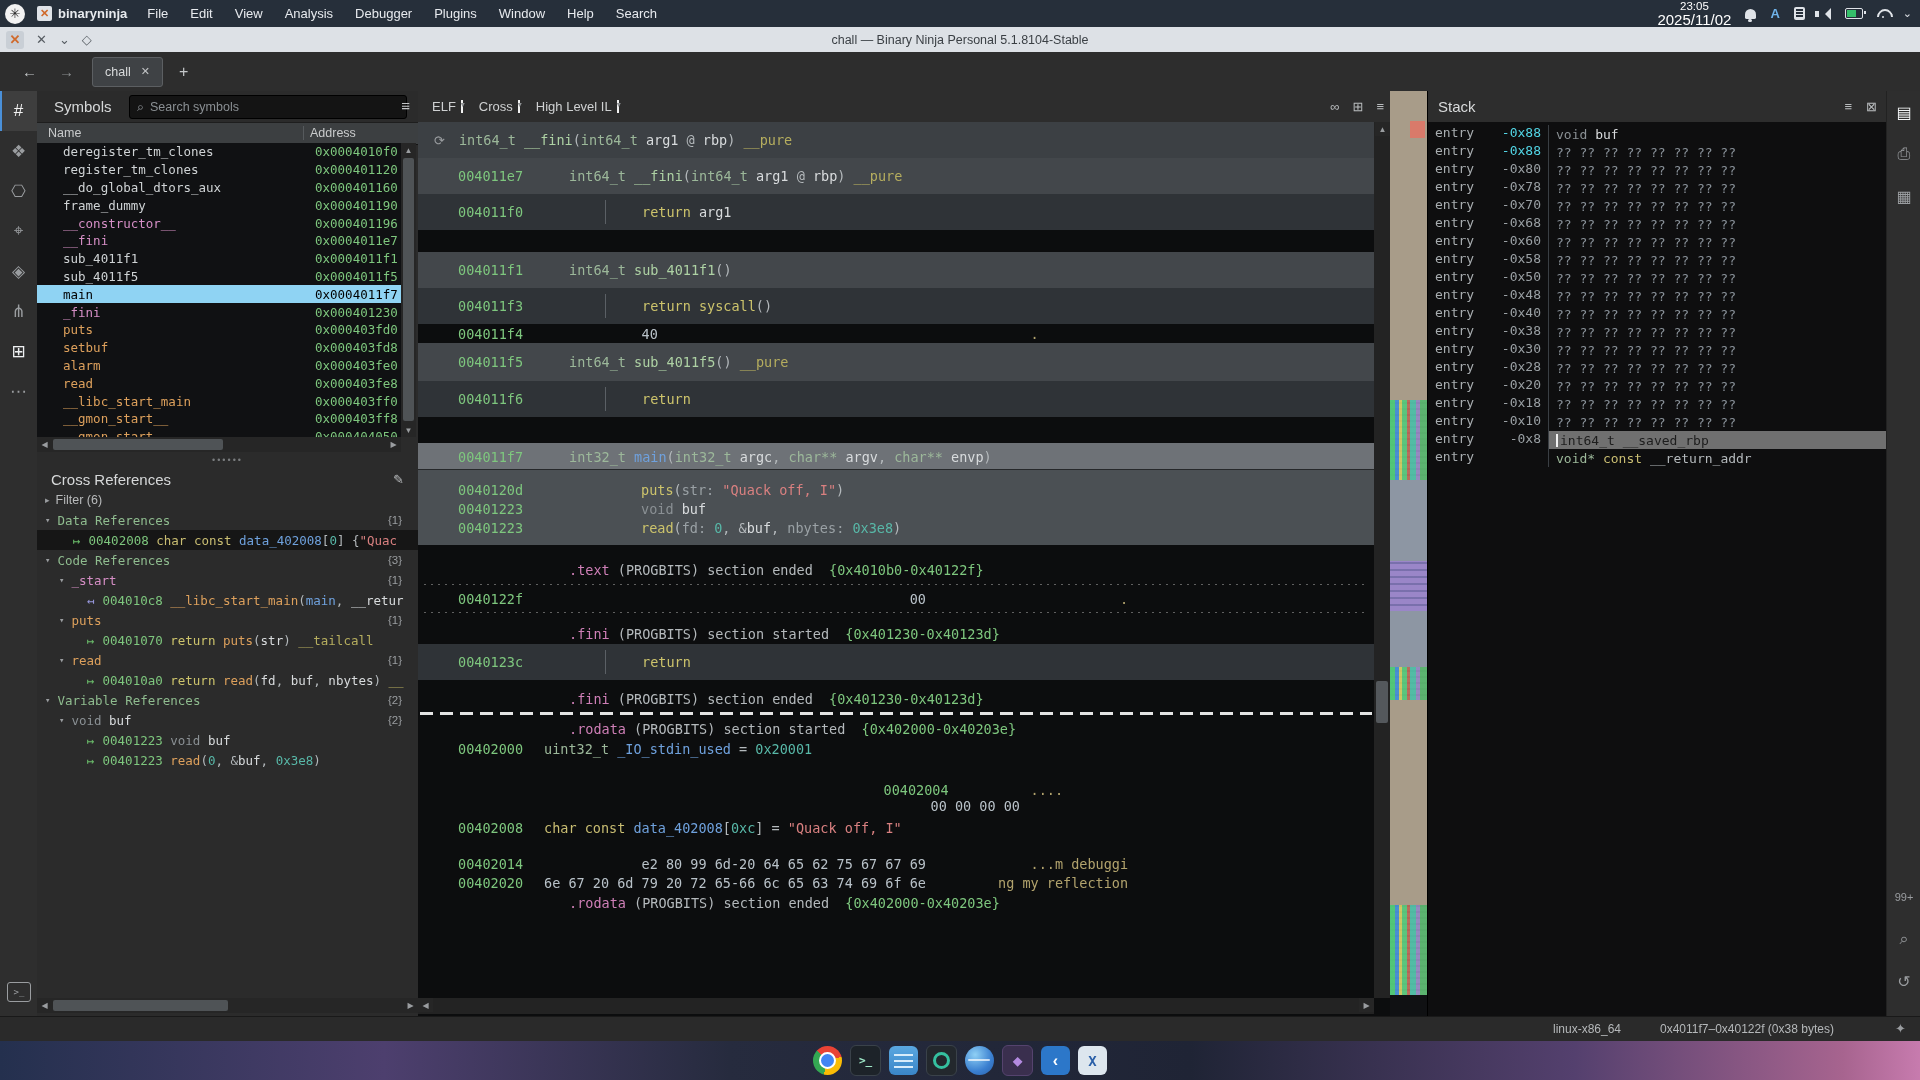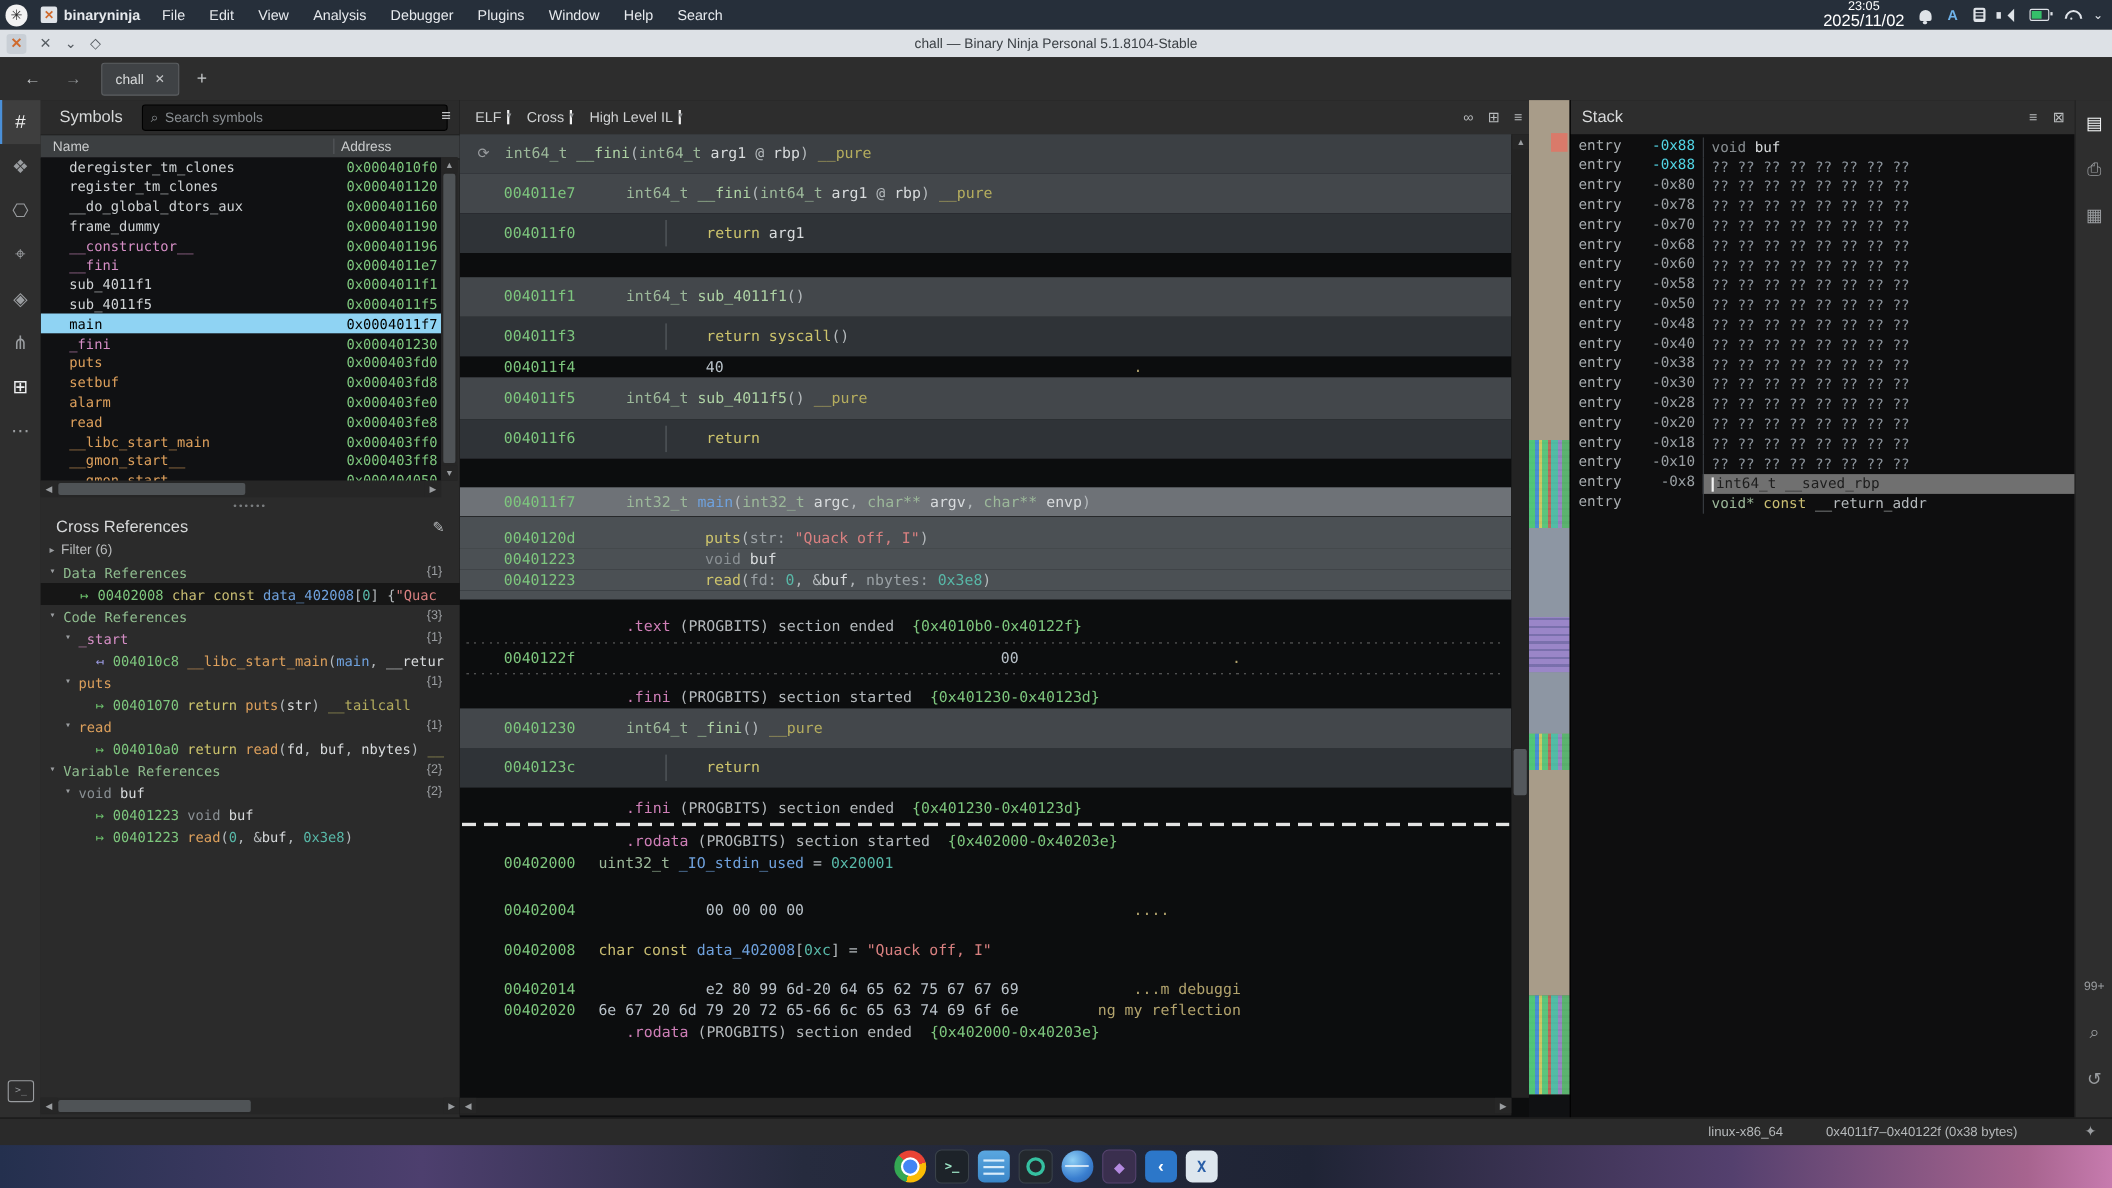--- a/index.html
+++ b/index.html
@@ -418,29 +418,28 @@
         <div class="ln ln-mainbody" style="height: 19px;"><span class="addr">00401223</span><span class="code-main"><span class="tk-dim">void </span><span class="tk-v">buf</span></span></div>
         <div class="ln ln-mainbody" style="height: 19px;"><span class="addr">00401223</span><span class="code-main"><span class="tk-kw">read</span><span class="tk-pn">(</span><span class="tk-pr">fd: </span><span class="tk-nu">0</span><span class="tk-pn">, &amp;</span><span class="tk-v">buf</span><span class="tk-pn">, </span><span class="tk-pr">nbytes: </span><span class="tk-nu">0x3e8</span><span class="tk-pn">)</span></span></div>
         <div class="ln ln-padB" style="height: 8px;"></div>
         <div class="ln " style="height: 14px;"></div>
         <div class="ln ln-sect" style="height: 21px;"><span><span class="tk-sec">.text</span><span class="tk-pn"> (PROGBITS) section ended  </span><span class="tk-ad">{0x4010b0-0x40122f}</span></span></div>
         <div class="ln ln-dots" style="height: 9px;"></div>
         <div class="ln " style="height: 19px;"><span class="addr">0040122f</span><span class="hexs">                                             00</span><span class="asciis">               .</span></div>
         <div class="ln ln-dots" style="height: 9px;"></div>
         <div class="ln " style="height: 6px;"></div>
         <div class="ln ln-sect" style="height: 21px;"><span><span class="tk-sec">.fini</span><span class="tk-pn"> (PROGBITS) section started  </span><span class="tk-ad">{0x401230-0x40123d}</span></span></div>
-        <div class="ln ln-sig" style="height: 36px;"><span class="addr">00401230</span><span class="code-sig"><span class="tk-ty">int64_t </span><span class="tk-fn">_fini</span><span class="tk-pn">() </span><span class="tk-pu">__pure</span></span></div>
         <div class="ln ln-body" style="height: 36px;"><span class="addr">0040123c</span><span class="bar"></span><span class="code-body"><span class="tk-kw">return</span></span></div>
         <div class="ln " style="height: 8px;"></div>
         <div class="ln ln-sect" style="height: 21px;"><span><span class="tk-sec">.fini</span><span class="tk-pn"> (PROGBITS) section ended  </span><span class="tk-ad">{0x401230-0x40123d}</span></span></div>
         <div class="ln ln-dash" style="height: 9px;"></div>
         <div class="ln ln-sect" style="height: 21px;"><span><span class="tk-sec">.rodata</span><span class="tk-pn"> (PROGBITS) section started  </span><span class="tk-ad">{0x402000-0x40203e}</span></span></div>
         <div class="ln " style="height: 19px;"><span class="addr">00402000</span><span class="code-dt"><span class="tk-ty">uint32_t </span><span class="tk-db">_IO_stdin_used</span><span class="tk-pn"> = </span><span class="tk-nu">0x20001</span></span></div>
         <div class="ln " style="height: 24px;"></div>
-        <div class="ln " style="height: 19px;"><span class="addr">00402004</span><span class="hexs">            00 00 00 00</span><span class="asciis">    ....</span></div>
+        <div class="ln " style="height: 19px; flex-direction: column;"><span class="addr">00402004</span><span class="hexs">            00 00 00 00</span><span class="asciis">    ....</span></div>
         <div class="ln " style="height: 17px;"></div>
         <div class="ln " style="height: 19px;"><span class="addr">00402008</span><span class="code-dt"><span class="tk-tyy">char const </span><span class="tk-db">data_402008</span><span class="tk-pn">[</span><span class="tk-nu">0xc</span><span class="tk-pn">] = </span><span class="tk-st">"Quack off, I"</span></span></div>
         <div class="ln " style="height: 17px;"></div>
         <div class="ln " style="height: 19px;"><span class="addr">00402014</span><span class="hexs">            e2 80 99 6d-20 64 65 62 75 67 67 69</span><span class="asciis">    ...m debuggi</span></div>
         <div class="ln " style="height: 19px;"><span class="addr">00402020</span><span class="hexs">6e 67 20 6d 79 20 72 65-66 6c 65 63 74 69 6f 6e</span><span class="asciis">ng my reflection</span></div>
         <div class="ln ln-sect" style="height: 21px;"><span><span class="tk-sec">.rodata</span><span class="tk-pn"> (PROGBITS) section ended  </span><span class="tk-ad">{0x402000-0x40203e}</span></span></div>
       </div>
     <div class="mv-vscroll">
       <div class="sbar-btn" style="top:0;right:0;">▲</div>
       <div class="thumb"></div>

